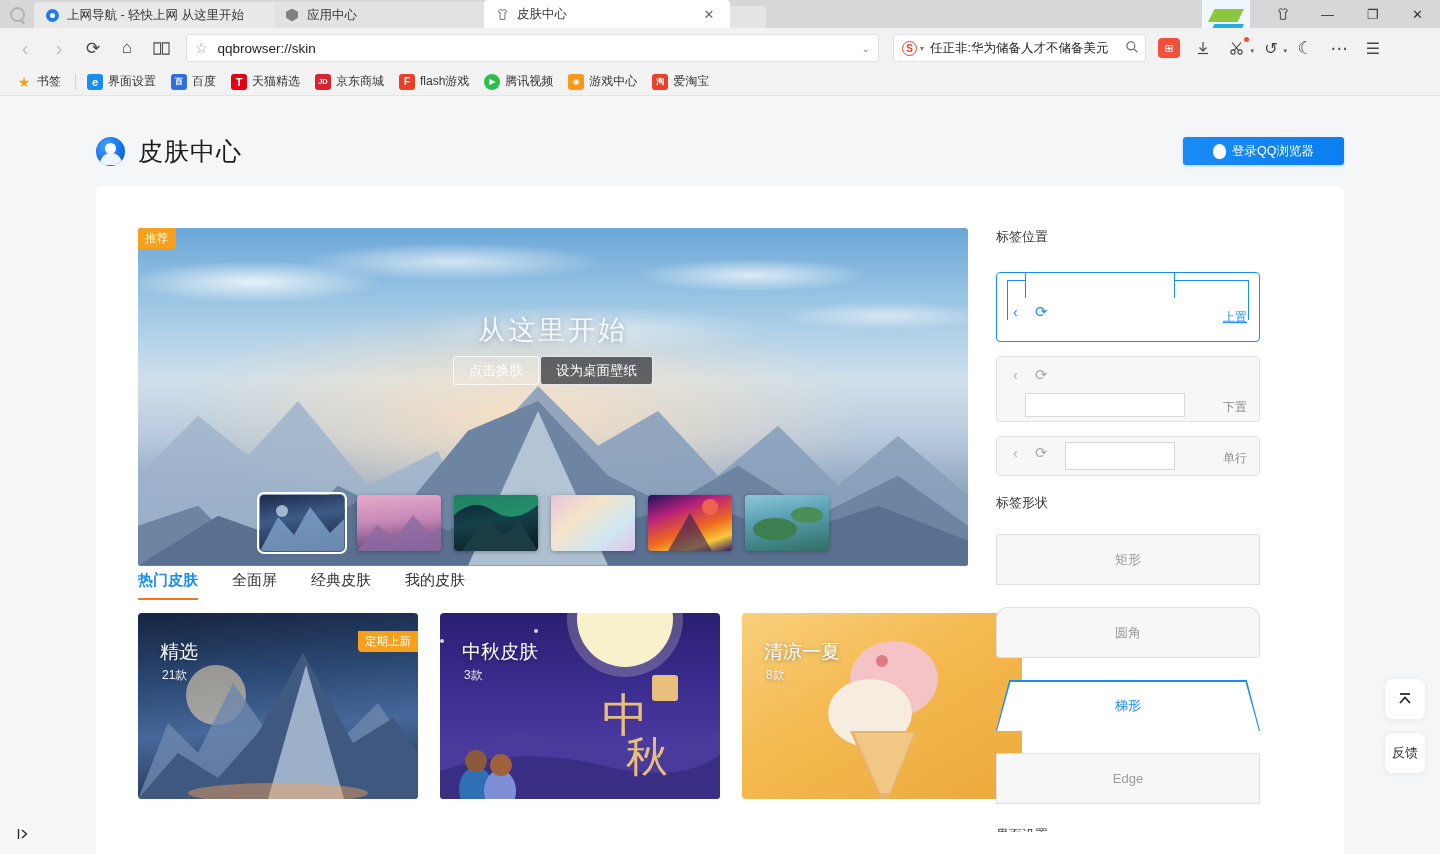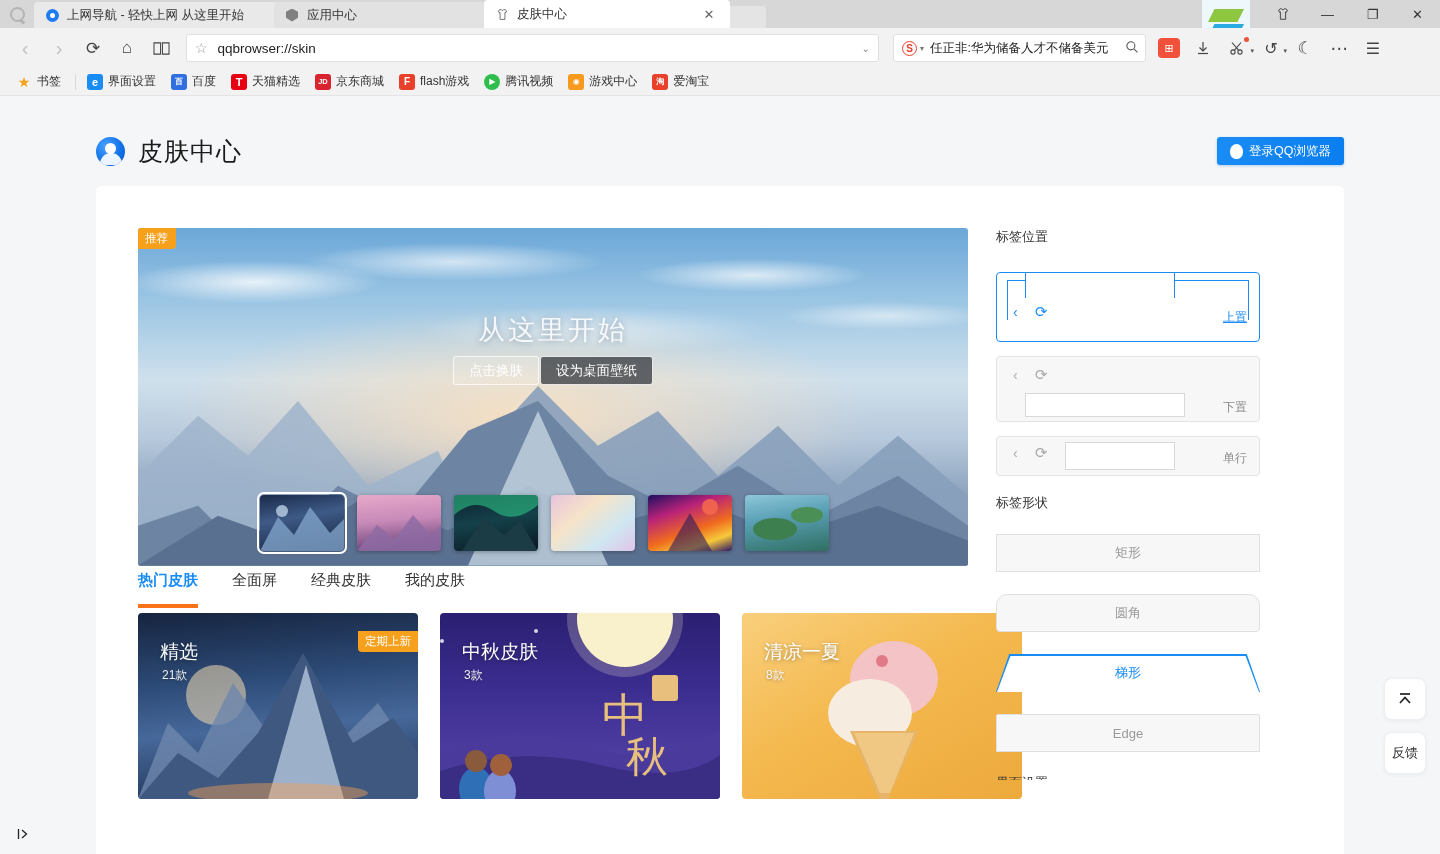--- a/index.html
+++ b/index.html
@@ -143,21 +143,21 @@
   }
   .brand-logo::before {
     content:""; position:absolute; left: 9px; top: 6px; width: 11px; height: 11px;
     border-radius: 50%; background: #fff; z-index: 2;
   }
   .page-title { font-size: 25px; color: #1b1b1b; letter-spacing: 1px; }
   .login-btn {
     margin-left: auto; height: 28px; border-radius: 3px;
     background: linear-gradient(90deg,#1a8cf5,#0b7ef0);
     color: #fff; font-size: 12.5px; display: flex; align-items: center;
-    padding: 0 13px; box-shadow: 0 1px 3px rgba(20,120,240,.3);
+    padding: 0 30px; box-shadow: 0 1px 3px rgba(20,120,240,.3);
   }
   .qq-peng {
     width: 13px; height: 15px; background: #fff; margin-right: 6px;
     border-radius: 50% 50% 45% 45%; position: relative; flex: 0 0 13px;
   }
 
   .card {
     margin: 8px 96px 0 96px; background: #fff; border-radius: 6px;
     height: 690px; position: relative; overflow: hidden;
   }
@@ -209,22 +209,22 @@
     box-shadow: 0 1px 4px rgba(0,0,0,.3);
   }
   .thumb.sel { outline: 2px solid #fff; outline-offset: 1px; }
 
   
   .skin-tabs {
     position: absolute; left: 42px; top: 385px; display: flex; gap: 34px;
     font-size: 15px; align-items: baseline;
   }
   .skin-tab { color: #333; }
-  .skin-tab.active { color: #1a8cf5; font-weight: bold; border-bottom: 4px solid #f97316;
-    padding-bottom: 14px; }
+  .skin-tab.active { color: #1a8cf5; font-weight: bold; border-bottom: 2px solid #f97316;
+    padding-bottom: 8px; }
 
   
   .skin-grid {
     position: absolute; left: 42px; top: 427px; display: flex; gap: 22px;
   }
   .skin-card {
     width: 280px; height: 186px; border-radius: 4px; overflow: hidden;
     position: relative;
   }
   .sc-title {
@@ -255,21 +255,21 @@
   }
   .opt.active .opt-lbl { color: #1a8cf5; text-decoration: underline; }
   .mini-arrow { position:absolute; font-size: 14px; color:#a9a9a9; }
   .opt.active .mini-arrow { color:#1a8cf5; }
   .mini-box {
     position: absolute; border: 1px solid #d8d8d8; background: #fff;
   }
   .opt.active .mini-box { border-color: #1a8cf5; }
 
   .shape-opt {
-    height: 38px; margin-bottom: 22px; display: flex; align-items: center;
+    height: 51px; margin-bottom: 22px; display: flex; align-items: center;
     justify-content: center; font-size: 13px; color: #9a9a9a;
     border: 1px solid #e0e0e0; background: #f7f7f7;
   }
   .shape-opt.rect { border-radius: 0; }
   .shape-opt.round { border-radius: 11px 11px 4px 4px; }
   .shape-opt.trap {
     color: #1a8cf5; border: none; background: transparent; position: relative;
   }
   .shape-opt.trap .trap-bg {
     position: absolute; inset: 0; background: #1a8cf5;

